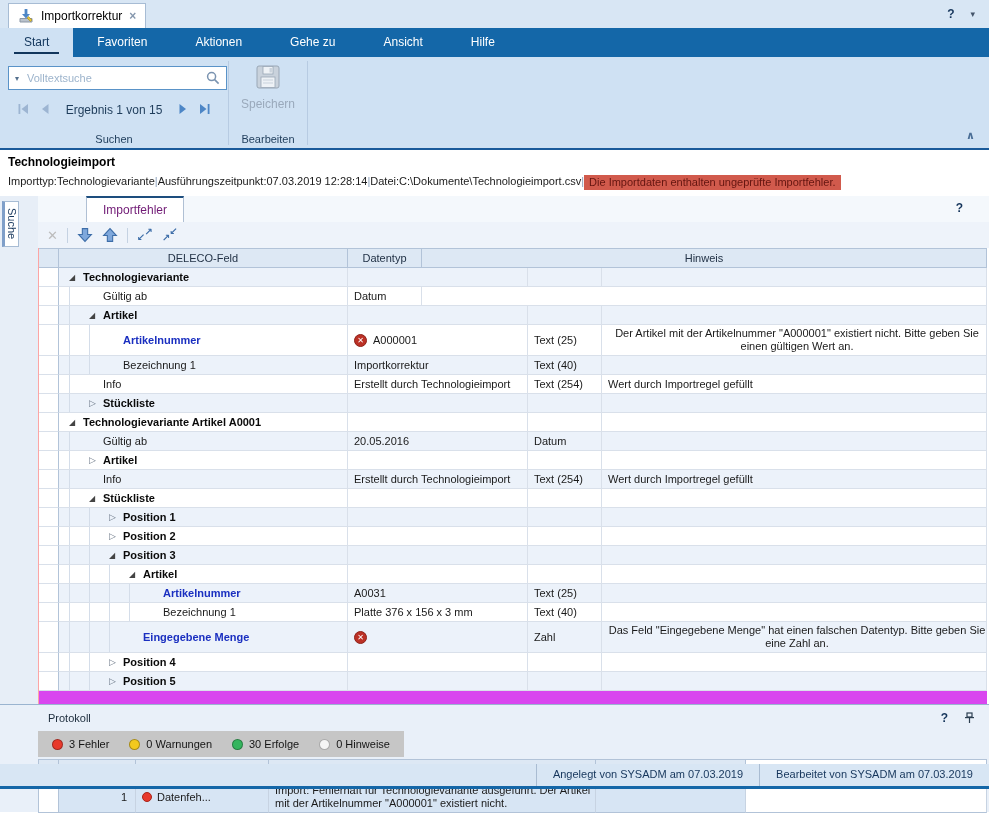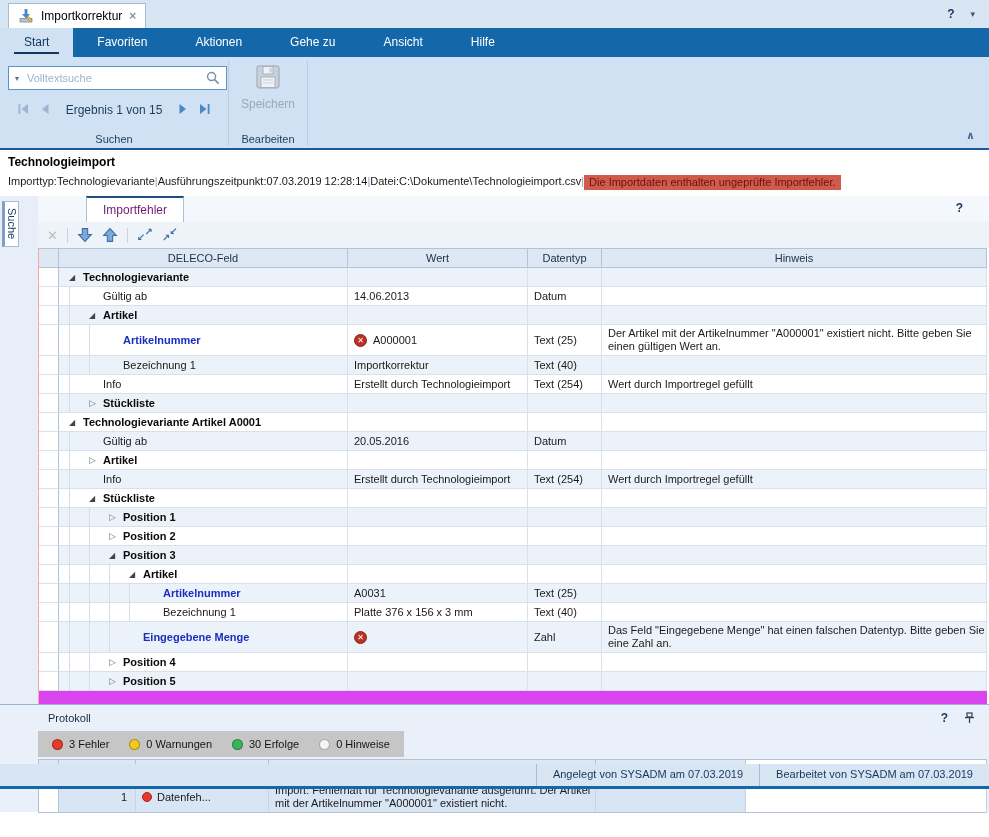--- a/index.html
+++ b/index.html
@@ -67,21 +67,21 @@
   .grid{position:absolute;left:38px;top:248px;width:949px;height:458px;background:#d946ef;border-left:1px solid #fca5a5;box-sizing:border-box;}
   .ghead{display:flex;height:20px;}
   .ghead .cell{background:#dde8f4;border-top:1px solid #b2c3d8;border-right:1px solid #b2c3d8;border-bottom:1px solid #b2c3d8;
     display:flex;align-items:center;justify-content:center;color:#223246;box-sizing:border-box;}
   .gr{display:flex;height:19px;}
   .gr.tall{height:31px;}
   .gr .cell{border-right:1px solid #d9e0ea;border-bottom:1px solid #d9e0ea;box-sizing:border-box;
     display:flex;align-items:center;overflow:hidden;white-space:nowrap;background:#fff;}
   .gr.odd .cell{background:#ecf2fa;}
   .gr .cell.ind{background:#fff !important;border-right:1px solid #b2c3d8;}
-  .c-ind{width:20px;} .c-field{width:289px;} .c-wert{width:180px;padding-left:6px;} .c-typ{width:74px;padding-left:6px;} .c-hin{flex:1;padding-left:6px;}
+  .c-ind{width:20px;} .c-field{width:289px;} .c-wert{width:180px;padding-left:6px;} .c-typ{width:74px;padding-left:6px;} .c-hin{flex:1;padding-left:6px;text-align:center;}
   .gr .c-hin.wrap{white-space:normal;line-height:13px;align-items:center;}
   .indsp{display:inline-block;width:20px;height:100%;flex:none;background:linear-gradient(to right,#d4dde9 1px,transparent 1px);}
   .pad10{display:inline-block;width:10px;height:100%;flex:none;}
   .tri{display:inline-block;width:14px;flex:none;font-size:8px;color:#444;text-align:left;}
   .tri.col{color:#6a7686;font-size:9px;}
   .flabel{color:#1a1a1a;}
   .flabel.grp{font-weight:bold;color:#0a0a0a;}
   .flabel.lnk{color:#1a2fc0;font-weight:bold;}
   .errico{display:inline-flex;align-items:center;justify-content:center;width:13px;height:13px;border-radius:50%;
     background:#bc3126;border:1px solid #8e2219;color:#fff;font-size:8px;font-weight:bold;margin-right:6px;flex:none;box-sizing:border-box;}
@@ -244,21 +244,20 @@
   <span class="diag">
     <span class="ne">↙</span>
       <span class="sw">↗</span>
   </span>
 </div>
 
 <div class="grid">
   <div class="ghead" id="grid-head">
       <div class="cell c-ind"></div>
       <div class="cell c-field" style="padding-left: 0px;">DELECO-Feld</div>
-      <div class="cell c-wert" style="padding-left: 0px;">Wert</div>
       <div class="cell c-typ" style="padding-left: 0px;">Datentyp</div>
       <div class="cell c-hin" style="padding-left: 0px;">Hinweis</div>
     </div>
   <div id="grid-body">
       <div class="gr odd">
         <div class="cell ind c-ind"></div>
         <div class="cell c-field">
           <span class="pad10"></span>
           <span class="tri">◢</span>
           <span class="flabel grp">Technologievariante</span>
@@ -267,23 +266,20 @@
         <div class="cell c-typ"></div>
         <div class="cell c-hin"></div>
       </div>
       <div class="gr">
         <div class="cell ind c-ind"></div>
         <div class="cell c-field">
           <span class="pad10"></span>
           <span class="indsp"></span>
           <span class="tri"></span>
           <span class="flabel">Gültig ab</span>
-        </div>
-        <div class="cell c-wert">
-          <span>14.06.2013</span>
         </div>
         <div class="cell c-typ">Datum</div>
         <div class="cell c-hin"></div>
       </div>
       <div class="gr odd">
         <div class="cell ind c-ind"></div>
         <div class="cell c-field">
           <span class="pad10"></span>
           <span class="indsp"></span>
           <span class="tri">◢</span>

